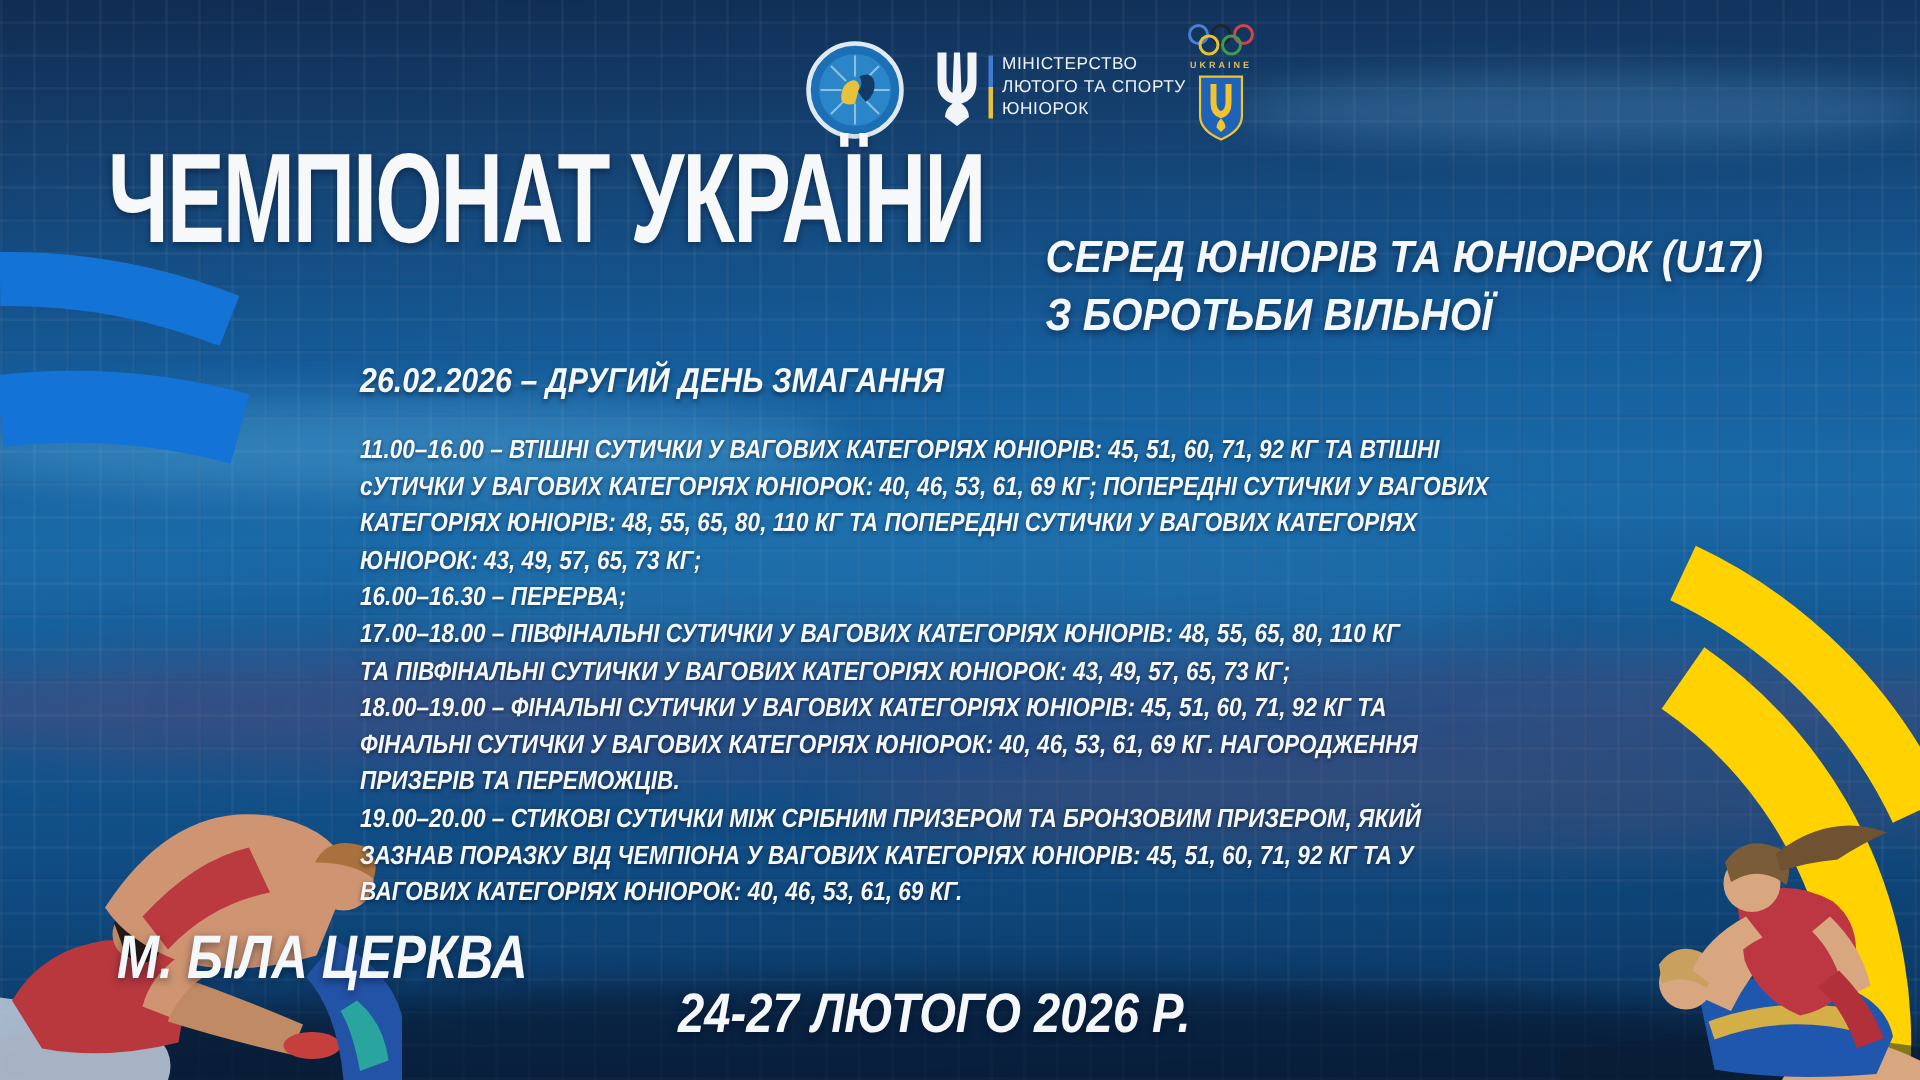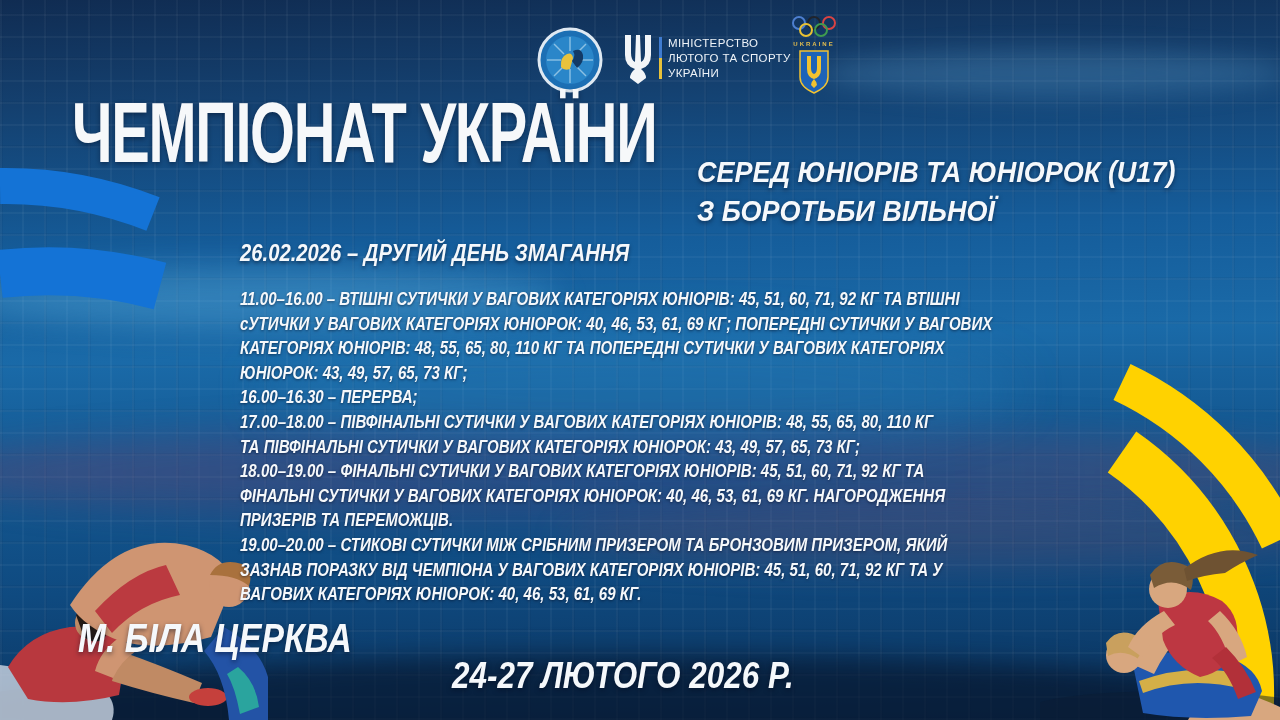--- a/index.html
+++ b/index.html
@@ -143,21 +143,21 @@
     <path d="M36 24 Q44 20 46 28 Q47 36 40 41 L35 34 Q39 29 36 24 Z" fill="#123a66"></path>
   </svg>
 
   <svg class="abs" style="left:621px;top:33px" width="34" height="52" viewBox="0 0 34 52" aria-hidden="true">
     <path d="M4 2 h6 v18 q0 7 4 9 L15 2 h4 L20 29 q4 -2 4 -9 V2 h6 v20 q0 11 -10 14 q5 4 5 9 l-8 6 -8 -6 q0 -5 5 -9 Q4 33 4 22 Z" fill="#f2f5f8"></path>
   </svg>
   <div class="abs" style="left:659px;top:37px;width:3px;height:42px;background:linear-gradient(#3f7bd0 0 50%,#e7c13a 50% 100%)"></div>
   <div class="abs ministry-text" style="left:668px">
     <div>МІНІСТЕРСТВО</div>
     <div>ЛЮТОГО ТА СПОРТУ</div>
-    <div>УКРАЇНИ</div>
+    <div>ЮНІОРОК</div>
   </div>
 
   <svg class="abs" style="left:791px;top:15px" width="46" height="24" viewBox="0 0 46 24" aria-hidden="true">
     <g fill="none" stroke-width="2">
       <circle cx="8" cy="8" r="6" stroke="#4d7fd0"></circle>
       <circle cx="23" cy="8" r="6" stroke="#20242c"></circle>
       <circle cx="38" cy="8" r="6" stroke="#d94343"></circle>
       <circle cx="15" cy="15" r="6" stroke="#e8c133"></circle>
       <circle cx="30" cy="15" r="6" stroke="#3f9b4f"></circle>
     </g>

